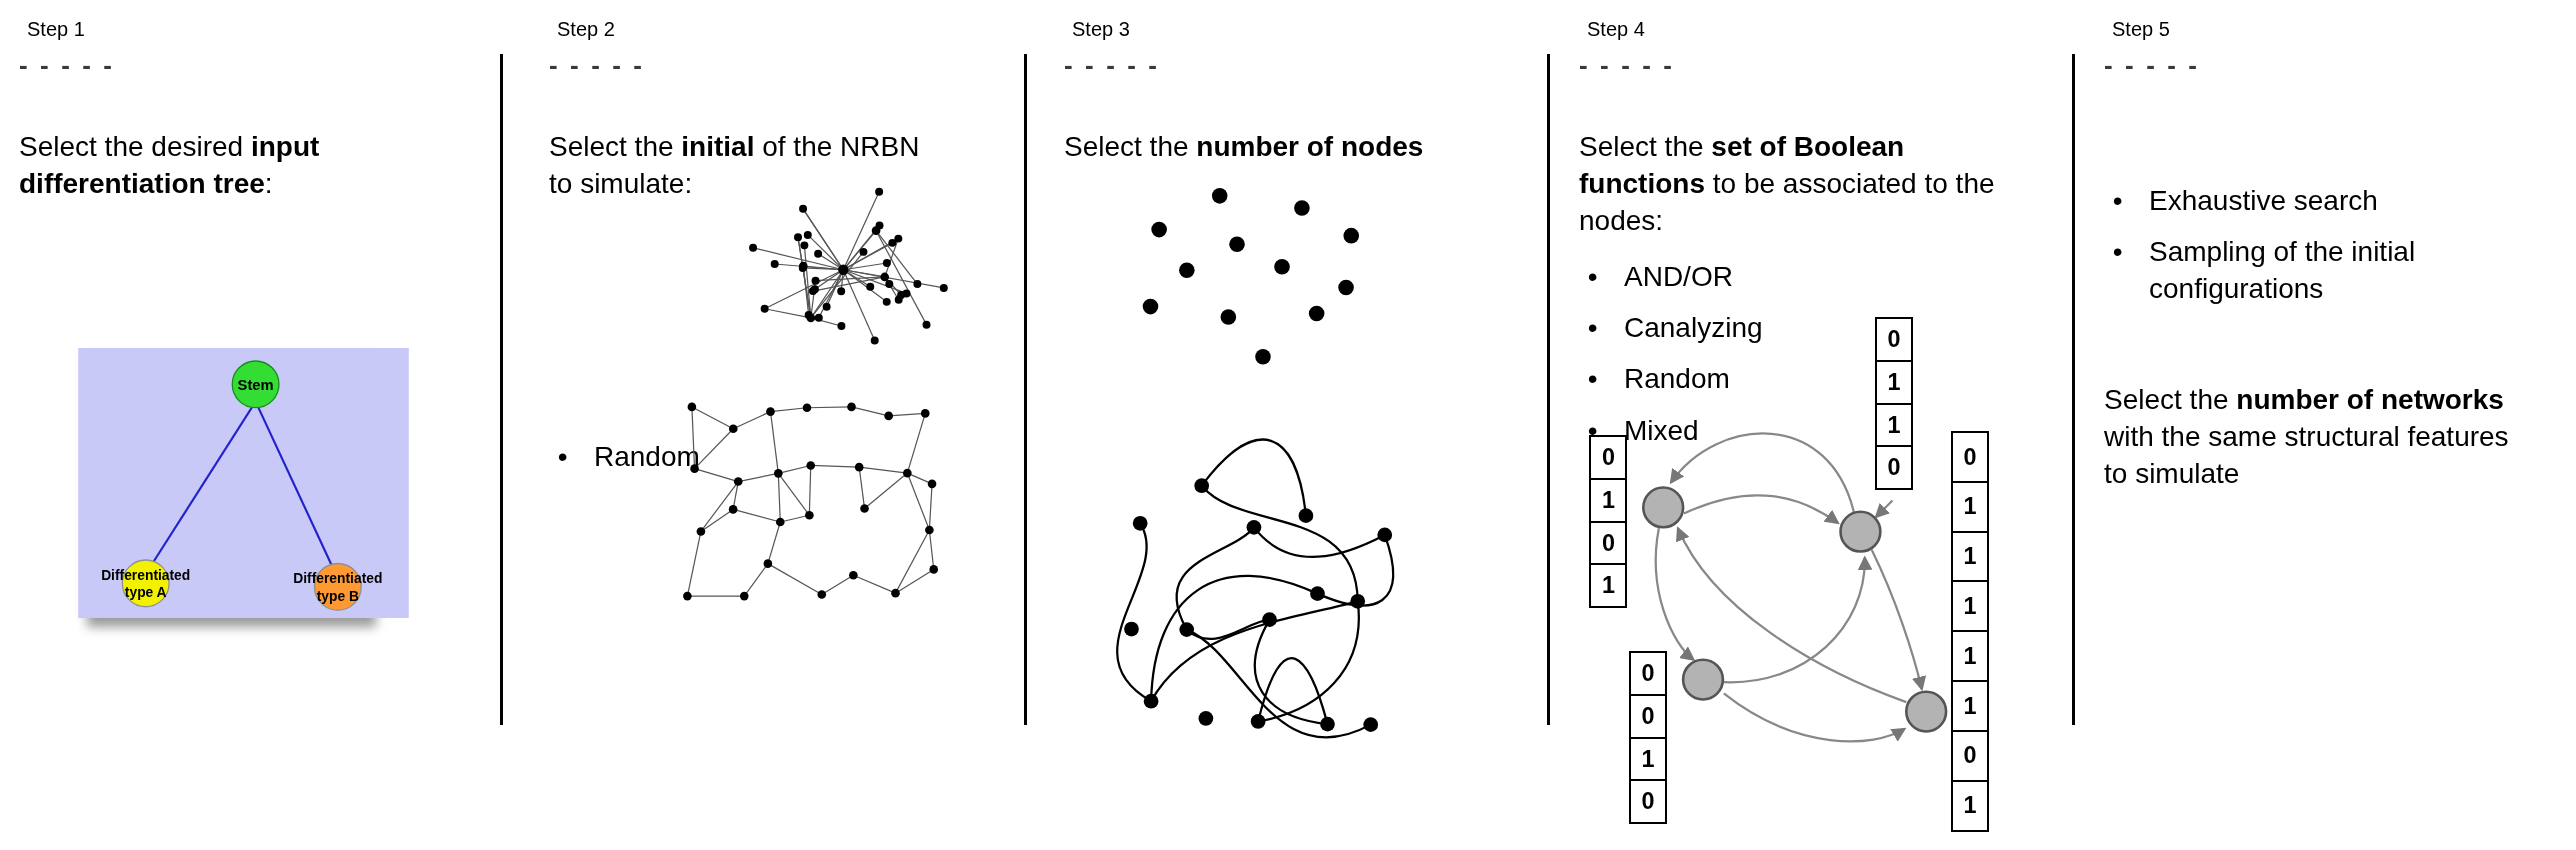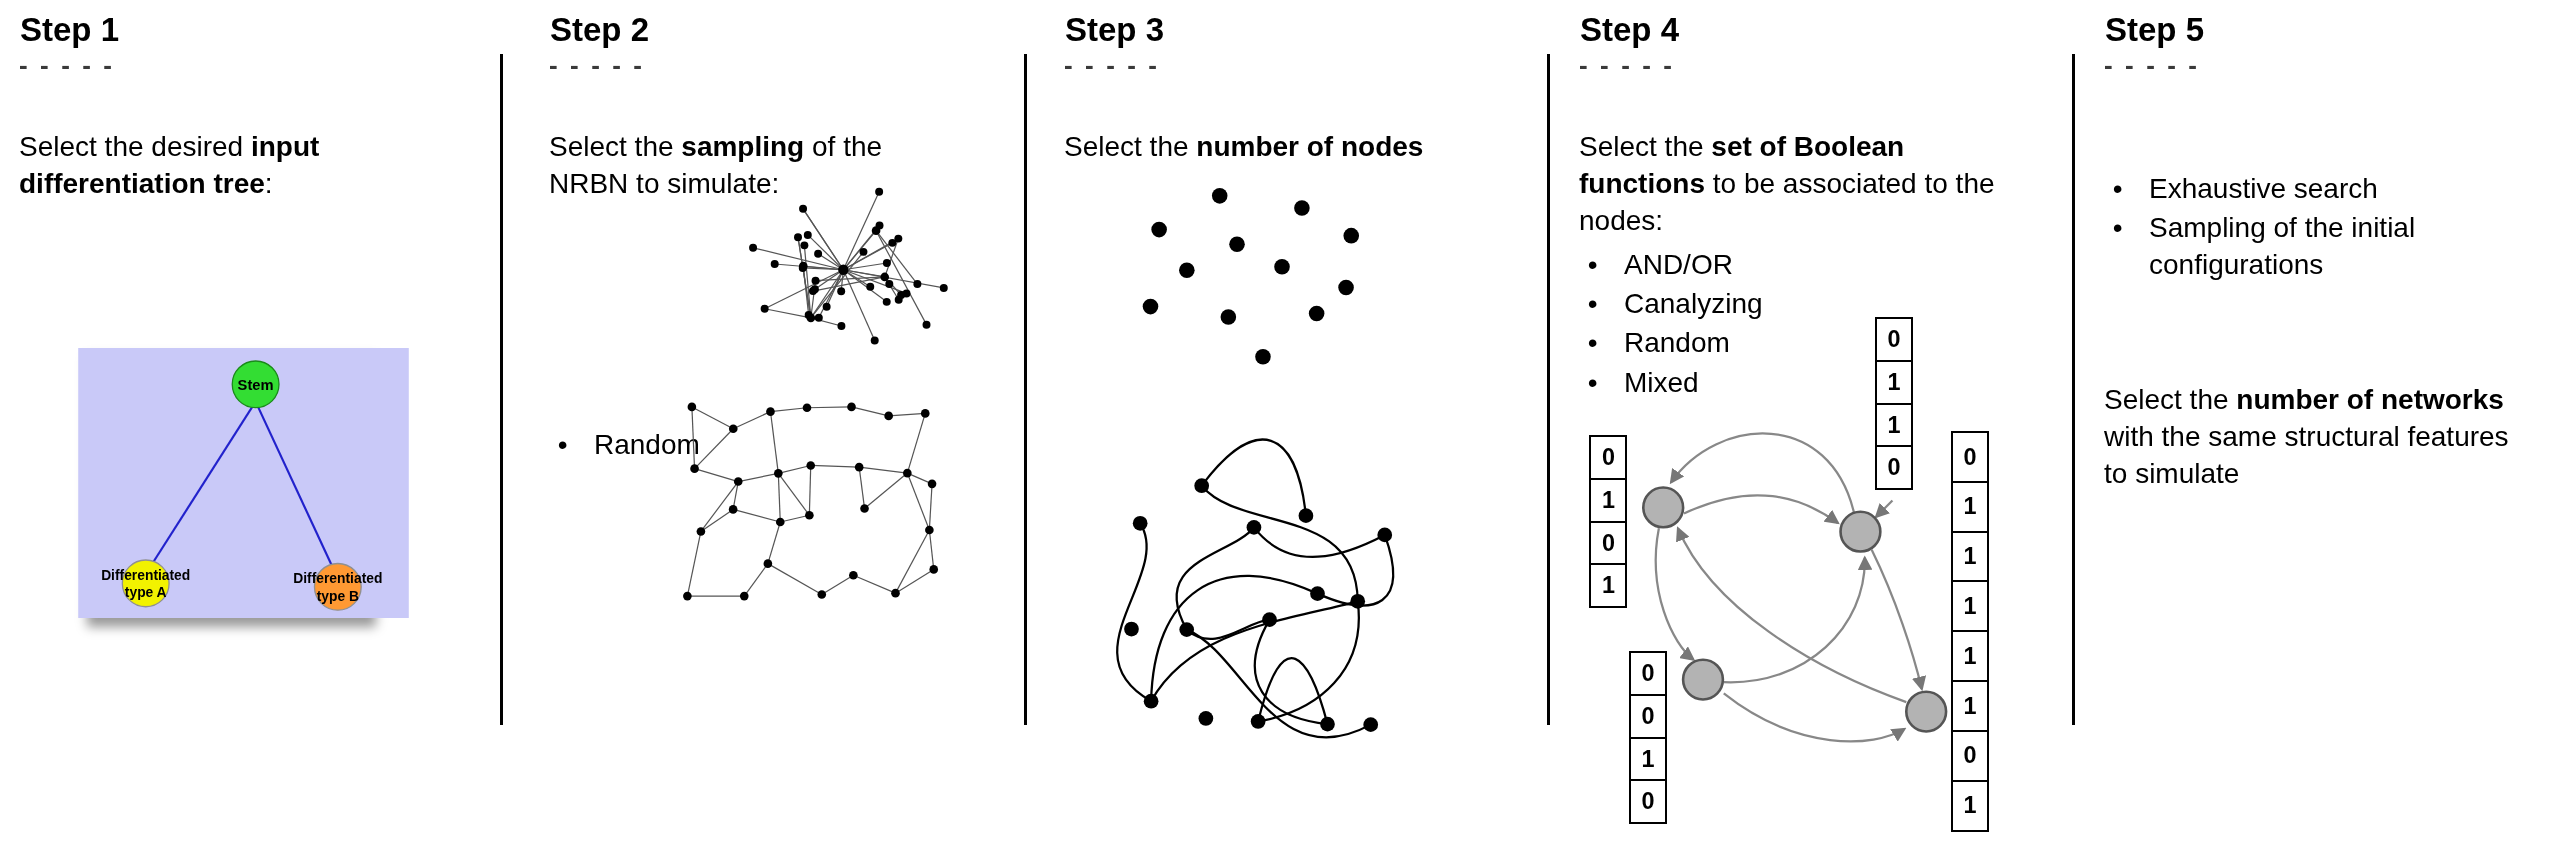--- a/index.html
+++ b/index.html
@@ -3,25 +3,25 @@
 <meta charset="utf-8">
 <style>
   *{box-sizing:border-box}
   html,body{margin:0;padding:0}
   body{
     width:2576px;height:851px;background:#ffffff;position:relative;overflow:hidden;
     font-family:"Liberation Sans","DejaVu Sans",sans-serif;color:#000;
   }
   .col{position:absolute;top:0;height:100%}
   .abs{position:absolute}
-  .step-title{font-size:33px;font-weight:bold;margin:1px;white-space:nowrap}
+  .step-title{font-size:20px;font-weight:normal;margin:8px;white-space:nowrap}
   .dashes{font-size:26px;font-weight:bold;color:#3a3a3a;letter-spacing:2.6px;white-space:nowrap}
   .body{font-size:28px;line-height:1.33;margin:0}
   .bullets{list-style:none;margin:0;padding:0;font-size:28px;line-height:1.33}
-  .bullets li{position:relative;padding-left:45px;margin-top:2px}
+  .bullets li{position:relative;padding-left:45px;margin-top:14px}
   .bullets li::before{content:"\2022";position:absolute;left:8.7px}
   .divider{position:absolute;top:54px;height:671px;width:2.6px;background:#000}
   .tree-box{position:absolute;box-shadow:8.7px 8.7px 10.4px #9a9a9a}
   .fig{position:absolute}
   .ttable{position:absolute;display:flex;flex-direction:column}
   .tcell{width:38px;height:45px;background:#fff;border:2.2px solid #000;margin-top:-2.2px;
          display:flex;align-items:center;justify-content:center;font-size:23.4px;font-weight:bold}
   .tcell:first-child{margin-top:0}
   .tall .tcell{height:52px}
   svg{display:block;overflow:visible}
@@ -50,21 +50,21 @@
       <text x="300" y="292" text-anchor="middle" class="tree-label">type B</text>
     </svg>
   </div>
 </div>
 
 <div class="divider" style="left:500px"></div>
 
 <div class="col" style="left:549px;width:474px">
   <h2 class="step-title abs" style="left:0;top:10.4px">Step 2</h2>
   <div class="dashes abs" style="left:0;top:50px">- - - - -</div>
-  <p class="body abs" style="left:0;top:128px;width:398px"><span>Select the </span><b>sampling</b><span> of the NRBN to simulate:</span></p>
+  <p class="body abs" style="left:0;top:128px;width:398px"><span>Select the </span><b>initial</b><span> of the NRBN to simulate:</span></p>
   <div class="fig" style="left:186px;top:164px">
     <svg id="sf-svg" viewBox="0 0 255 248" width="221" height="215">
         <line x1="125" y1="122" x2="172.74824040030498" y2="130.28281676338057" stroke="#555" stroke-width="1.4"></line>
         <line x1="125" y1="122" x2="87.50700336584251" y2="177.46811552147435" stroke="#555" stroke-width="1.4"></line>
         <line x1="125" y1="122" x2="78.7873202778936" y2="117.85970066694972" stroke="#555" stroke-width="1.4"></line>
         <line x1="125" y1="122" x2="162.78046983433043" y2="76.9016156205463" stroke="#555" stroke-width="1.4"></line>
         <line x1="125" y1="122" x2="20.864801831756623" y2="96.67728997097517" stroke="#555" stroke-width="1.4"></line>
         <line x1="78.7873202778936" y1="117.85970066694972" x2="84.97826779077079" y2="174.08054943433098" stroke="#555" stroke-width="1.4"></line>
         <line x1="125" y1="122" x2="166.32375720434618" y2="32.04751778126655" stroke="#555" stroke-width="1.4"></line>
         <line x1="125" y1="122" x2="181.5762127955714" y2="90.96856013584048" stroke="#555" stroke-width="1.4"></line>

